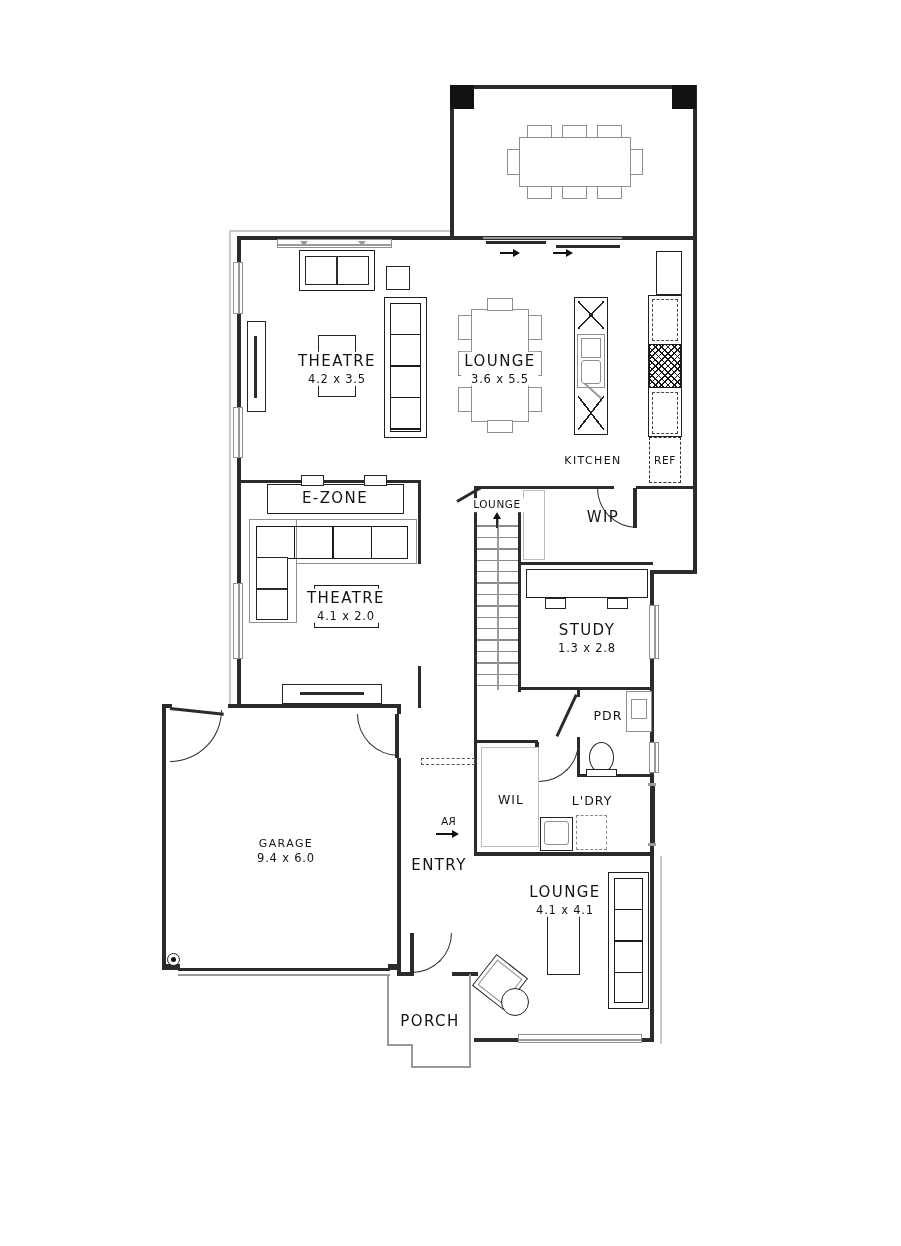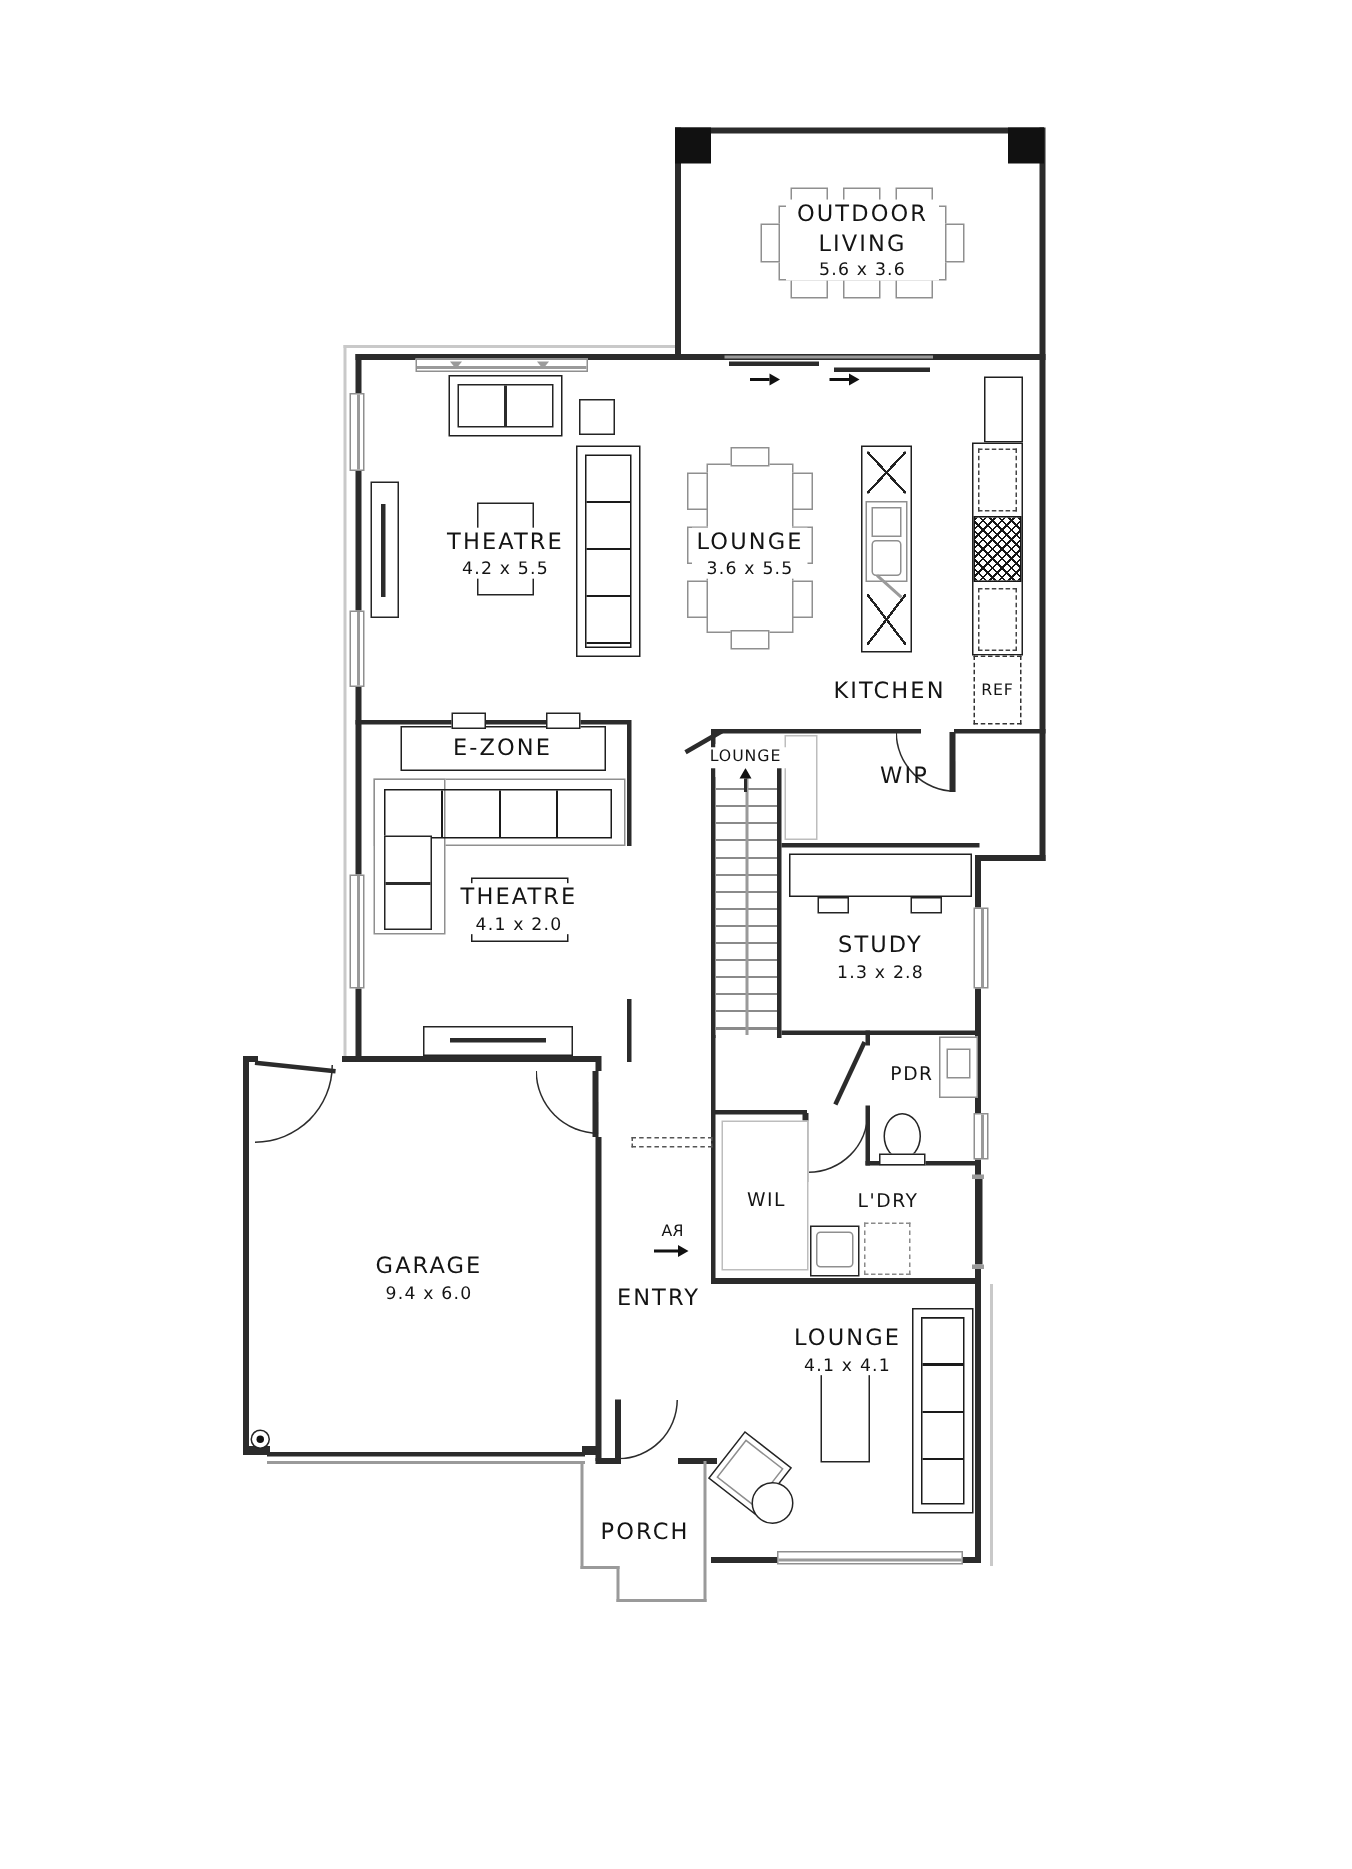--- a/index.html
+++ b/index.html
@@ -25,21 +25,21 @@
          background-image:repeating-linear-gradient(45deg,#161616 0 1.2px,transparent 1.2px 4.5px),
                           repeating-linear-gradient(135deg,#161616 0 1.2px,transparent 1.2px 4.5px);}
   .xm{background-image:linear-gradient(to bottom right,transparent calc(50% - .8px),#222 calc(50% - .8px),#222 calc(50% + .8px),transparent calc(50% + .8px)),
                        linear-gradient(to bottom left,transparent calc(50% - .8px),#222 calc(50% - .8px),#222 calc(50% + .8px),transparent calc(50% + .8px));}
   .cush-v{border:1.2px solid #1a1a1a;background:repeating-linear-gradient(to bottom,transparent 0 30px,#1a1a1a 30px 31.4px);}
   .cush-h{border:1.2px solid #1a1a1a;background:repeating-linear-gradient(to right,transparent 0 37px,#1a1a1a 37px 38.4px);}
   .lbl{position:absolute;color:#141414;text-align:center;letter-spacing:1.4px;line-height:1.3;
        transform:translate(-50%,-50%);white-space:nowrap;}
   .nm{font-size:15px;}
   .dm{font-size:11.5px;letter-spacing:.8px;}
-  .big .nm{font-size:15px;}
+  .big .nm{font-size:11px;}
   .sm .nm{font-size:12.5px;letter-spacing:1px;}
   .tiny .nm{font-size:10.5px;letter-spacing:.6px;}
   .bgw{background:#fff;padding:0 3px;}
   .wrap{white-space:normal;width:96px;}
   .tri-r{width:0;height:0;border-top:4px solid transparent;border-bottom:4px solid transparent;border-left:7px solid #111;background:none;}
   .tri-u{width:0;height:0;border-left:4px solid transparent;border-right:4px solid transparent;border-bottom:7px solid #111;background:none;}
   .tri-g{width:0;height:0;border-left:4px solid transparent;border-right:4px solid transparent;border-top:5px solid #9a9a9a;background:none;}
   .mirror{transform:translate(-50%,-50%) scaleX(-1);}
 </style>
 </head>
@@ -233,27 +233,23 @@
   <div class="abs fb2" style="left:480px;top:962px;width:40px;height:40px;transform:rotate(38deg)"></div>
   <div class="abs fg" style="left:484px;top:966px;width:32px;height:32px;transform:rotate(38deg)"></div>
   <div class="abs fb2 round" style="left:501px;top:988px;width:28px;height:28px"></div>
 
   <div class="abs fb2 round" style="left:167px;top:953px;width:13px;height:13px"></div>
   <div class="abs blk round" style="left:171px;top:957px;width:5px;height:5px"></div>
 
   <div class="abs blk" style="left:436px;top:833px;width:16px;height:1.8px"></div>
   <div class="abs tri-r" style="left:452px;top:830px"></div>
 
-  <div class="lbl bgw" style="left:575px;top:160px">
-    <div class="nm wrap">OUTDOOR LIVING</div>
-    <div class="dm">5.6 x 3.6</div>
-  </div>
   <div class="lbl bgw" style="left:337px;top:369px">
     <div class="nm">THEATRE</div>
-    <div class="dm">4.2 x 5.5</div>
+    <div class="dm">4.2 x 3.5</div>
   </div>
   <div class="lbl bgw" style="left:500px;top:369px">
     <div class="nm">LOUNGE</div>
     <div class="dm">3.6 x 5.5</div>
   </div>
   <div class="lbl big" style="left:593px;top:461px">
     <div class="nm">KITCHEN</div>
   </div>
   <div class="lbl tiny" style="left:665px;top:461px">
     <div class="nm">REF</div>

